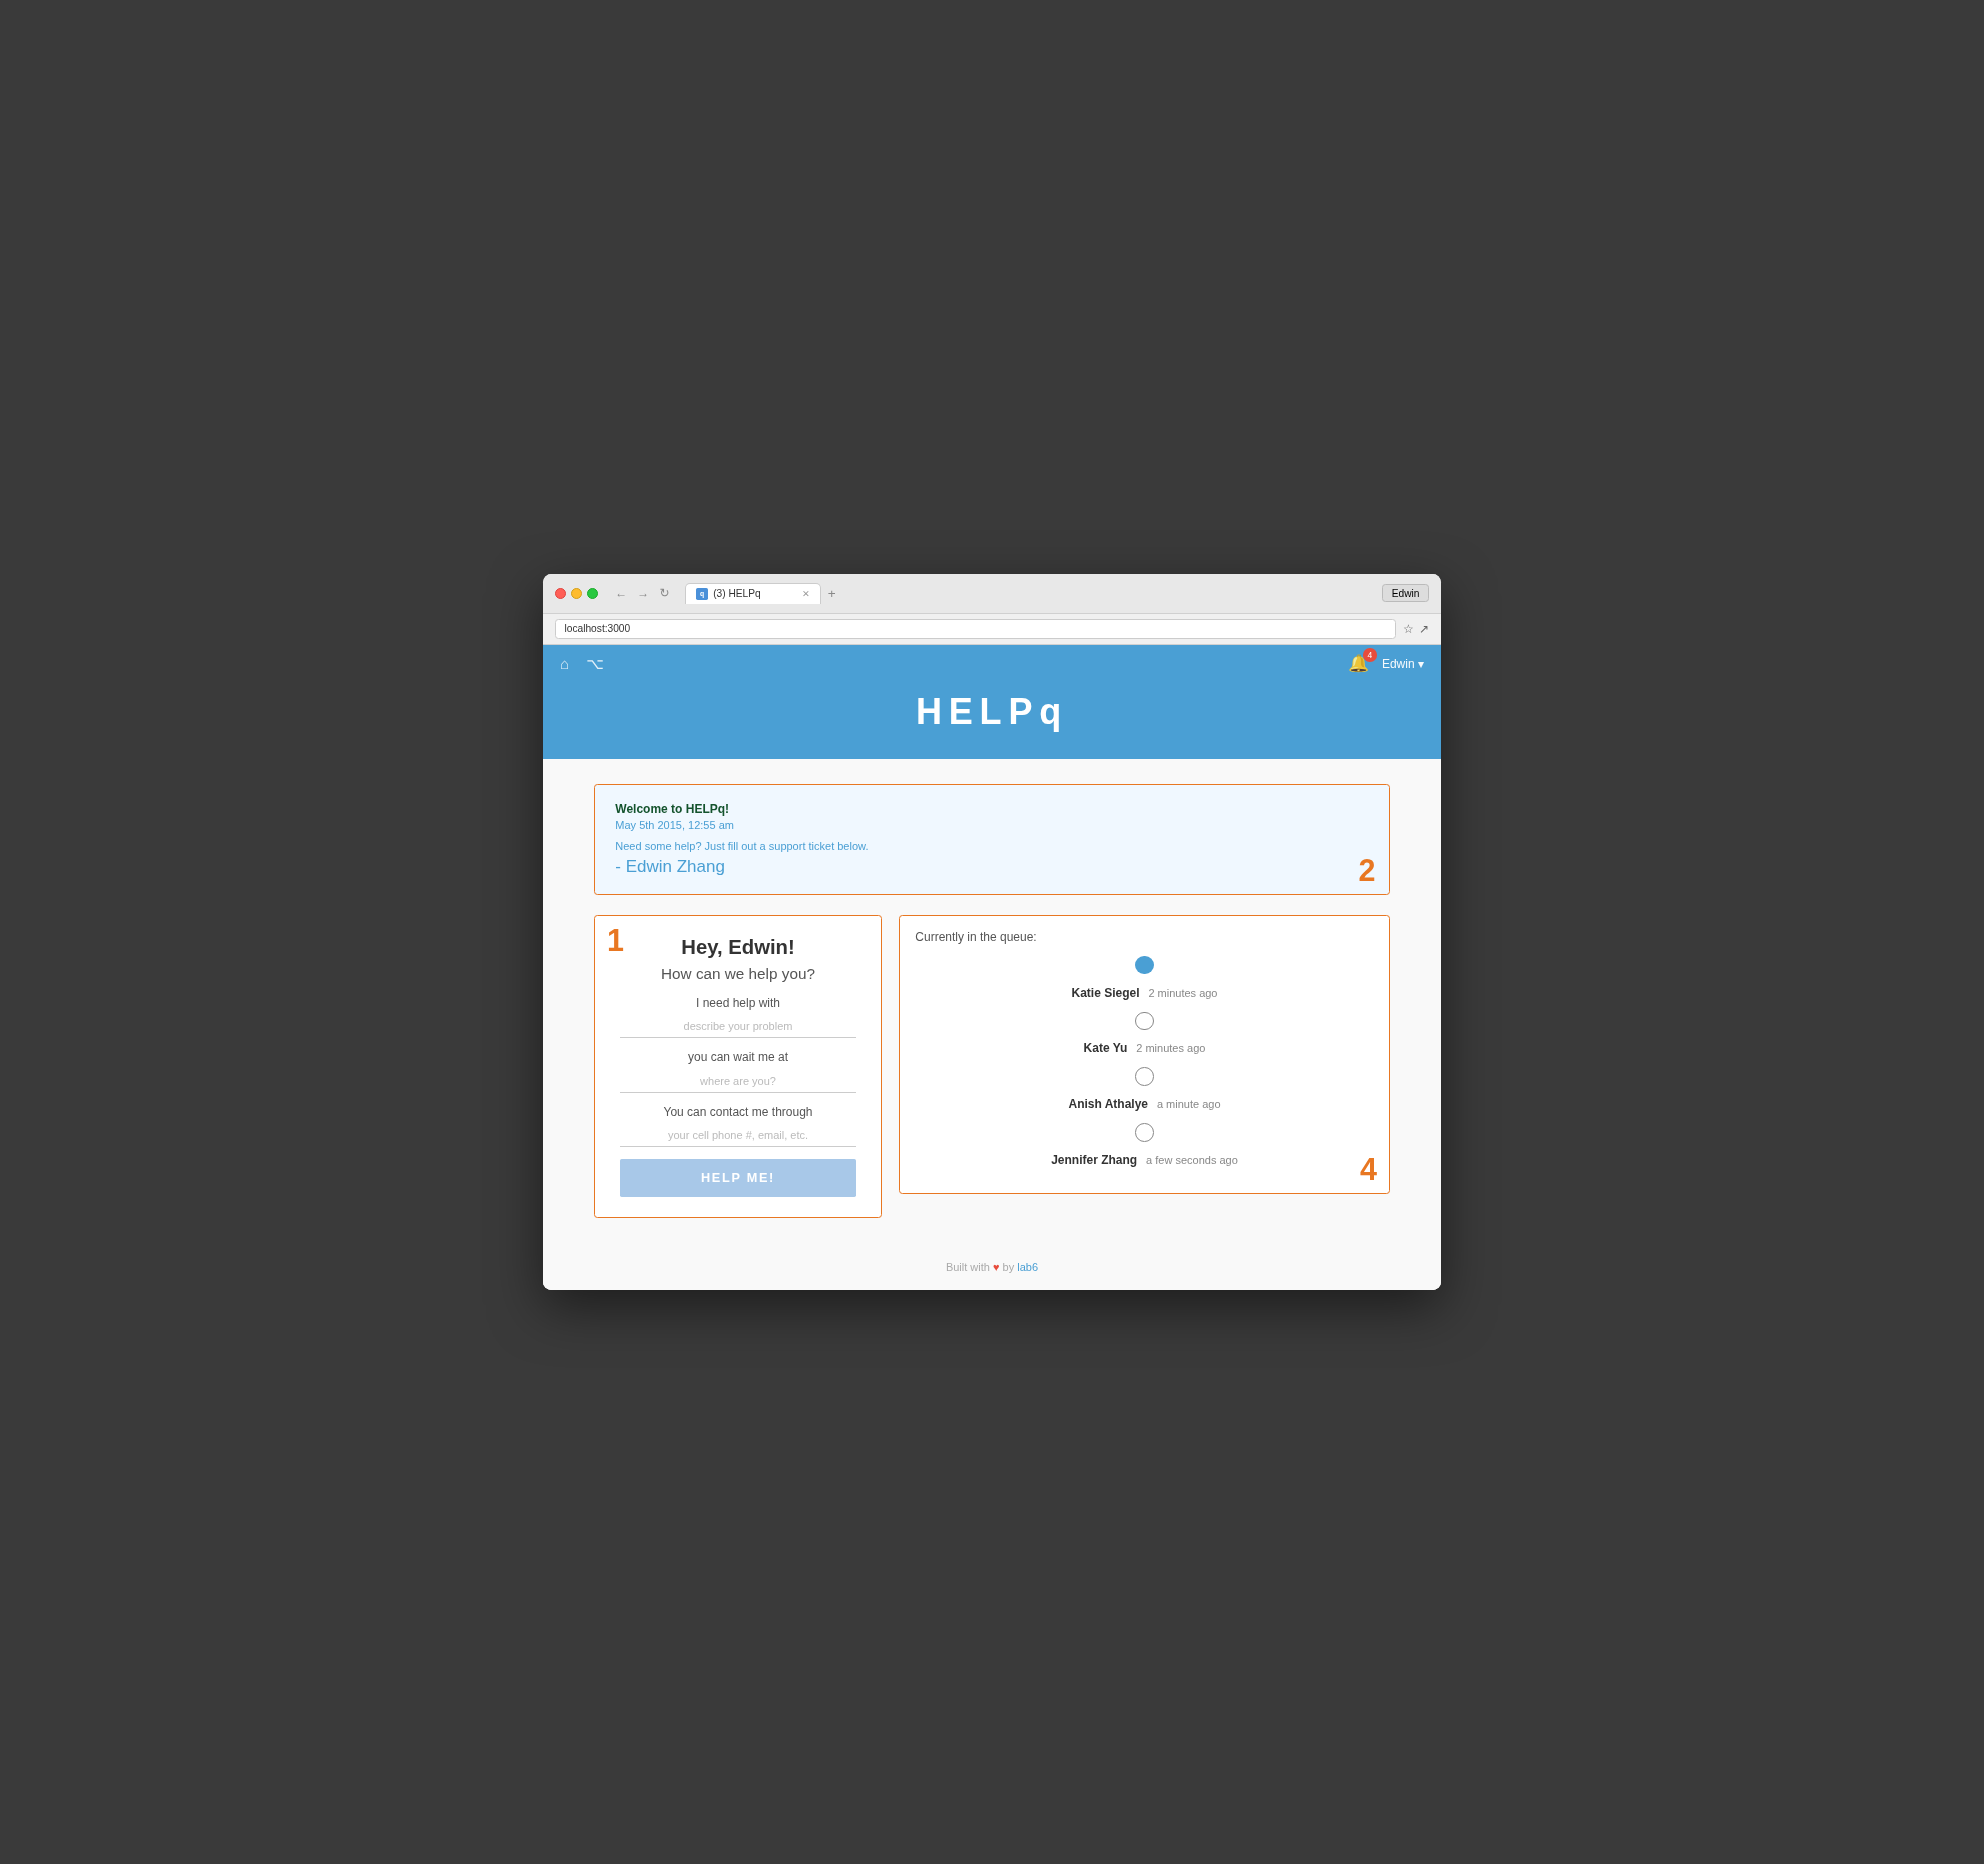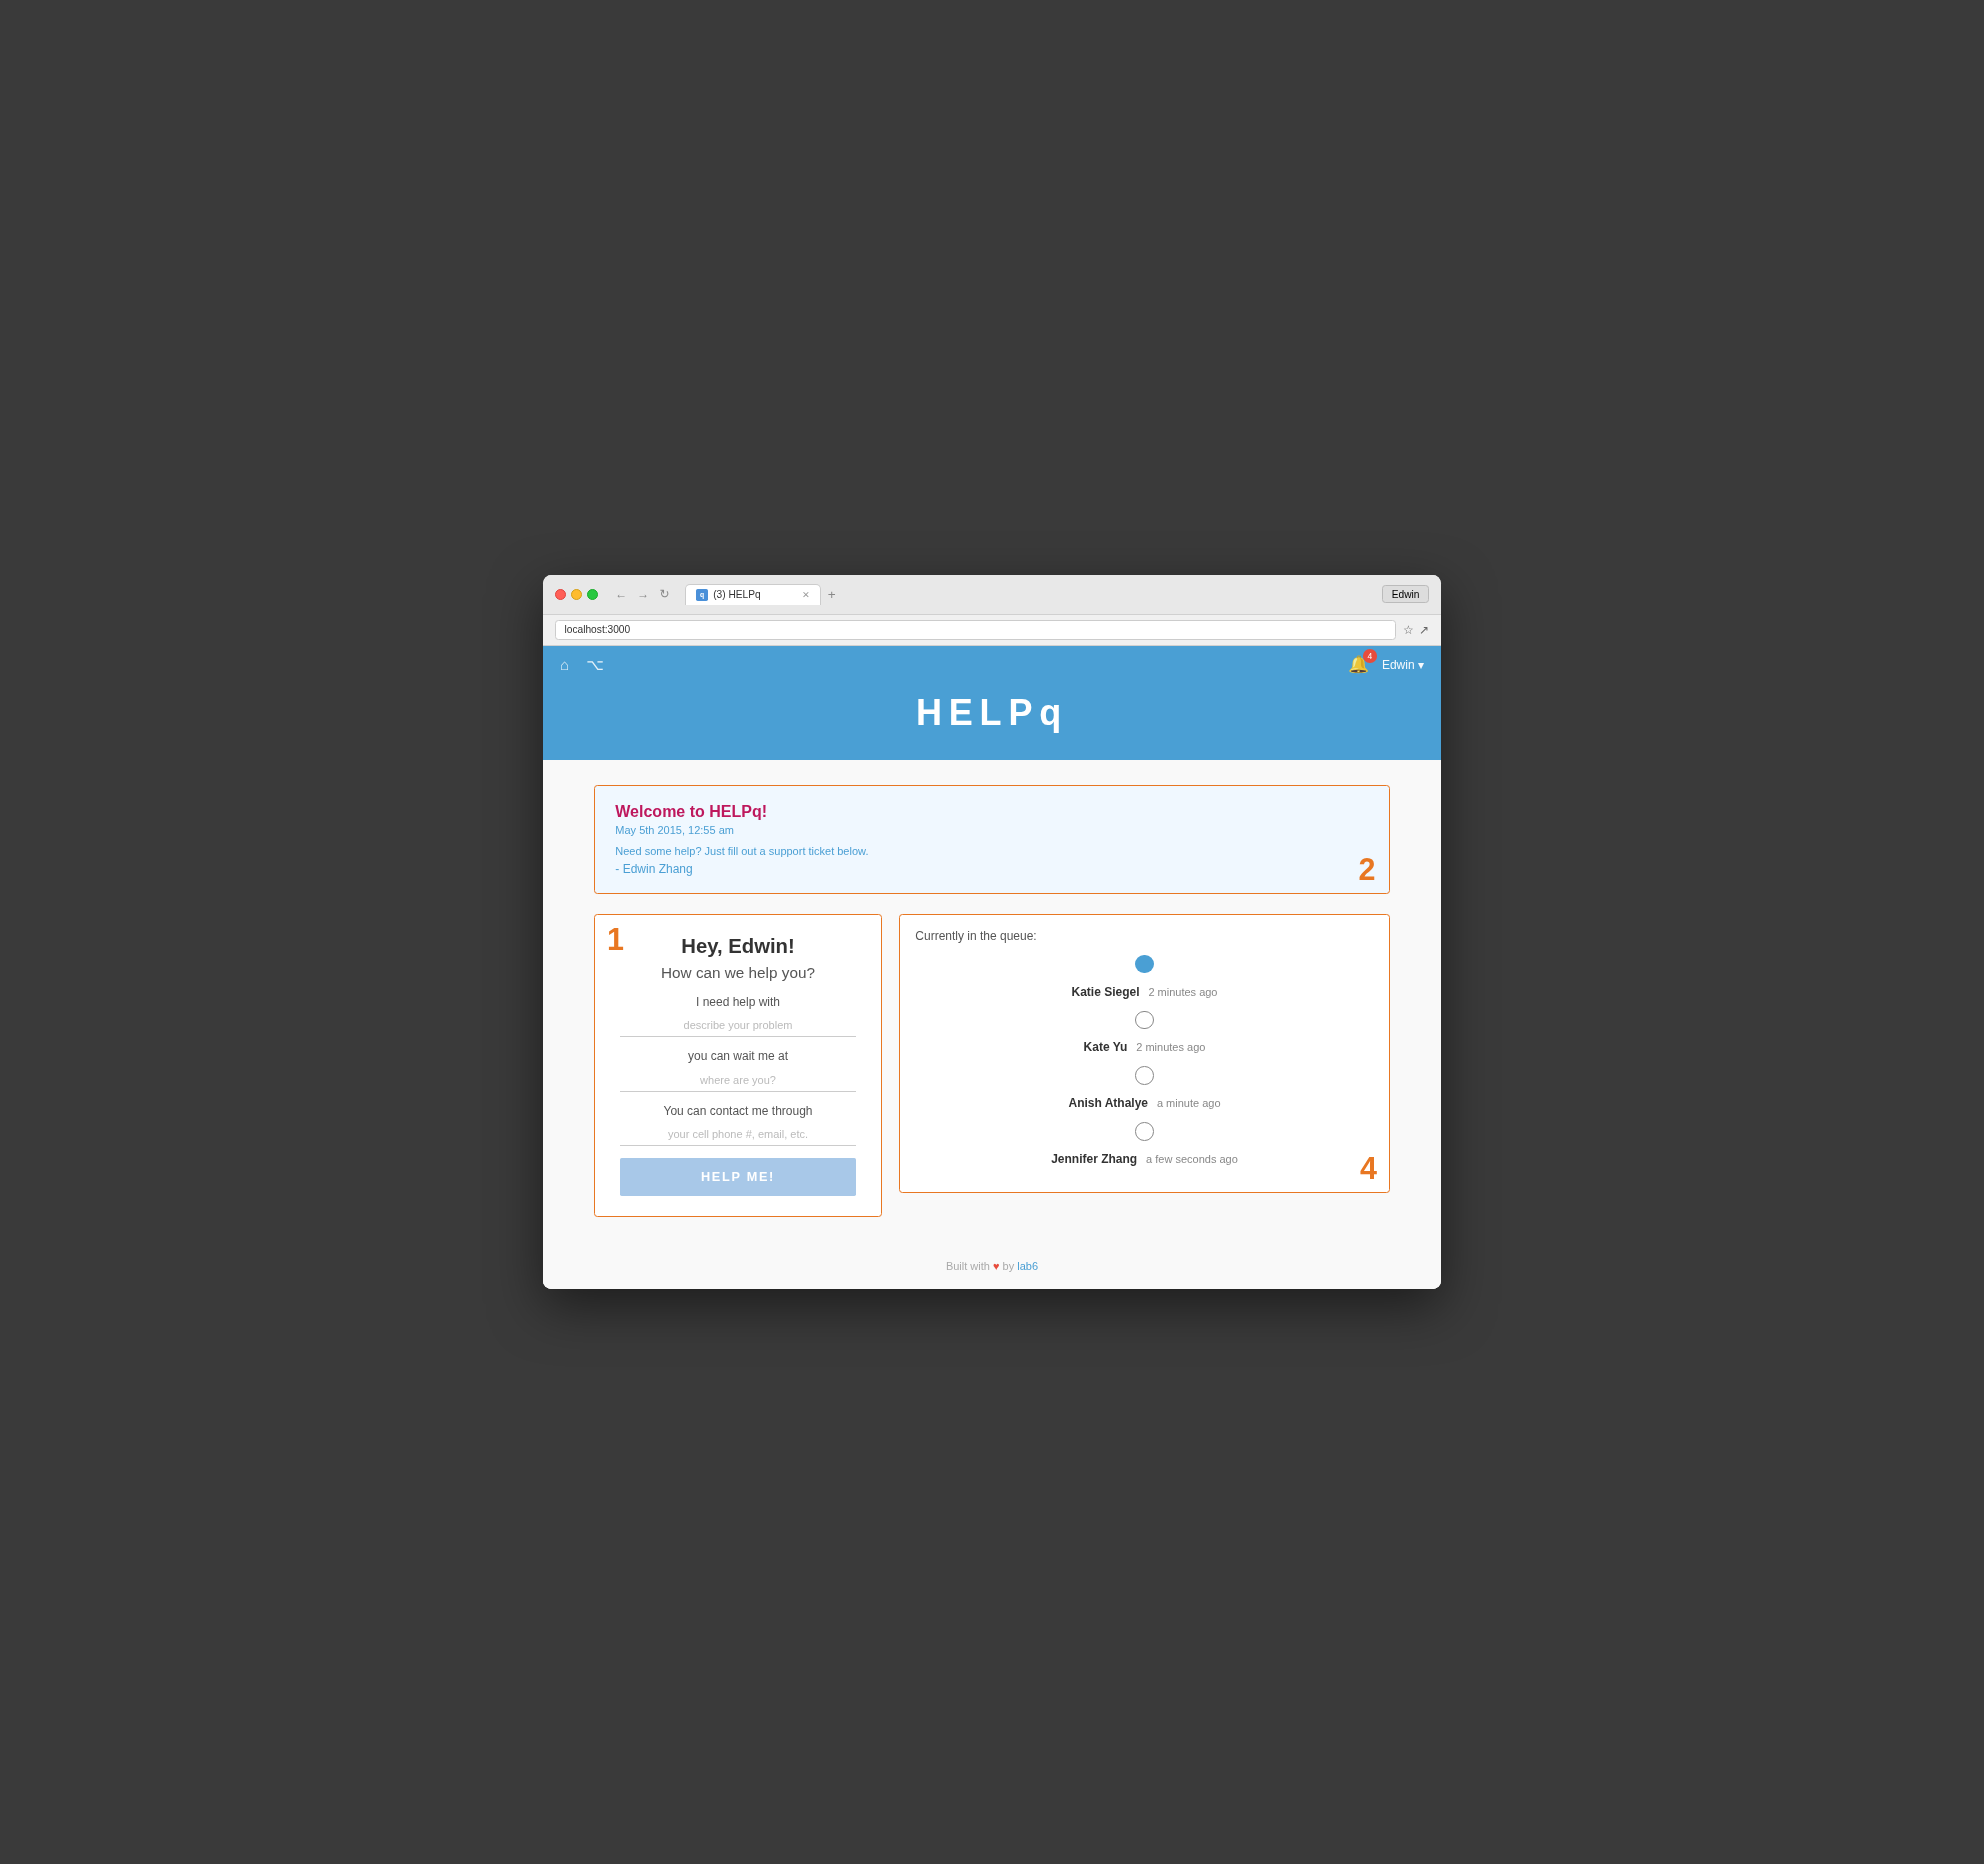--- a/index.html
+++ b/index.html
@@ -222,37 +222,37 @@
     
     .welcome-panel {
       border: 1.7px solid #e87722;
       border-radius: 3.4px;
       padding: 17px 20.3px;
       background: #f0f8ff;
       margin-bottom: 20.3px;
       position: relative;
     }
     .welcome-title {
-      font-size: 16px;
-      font-weight: 700;
-      color: #be185d;
+      font-size: 12px;
+      font-weight: 700;
+      color: #14532d;
       margin-bottom: 3.4px;
     }
     .welcome-date {
       font-size: 11px;
       color: #4a9fd4;
       margin-bottom: 8.5px;
     }
     .welcome-text {
       font-size: 11px;
       color: #4a9fd4;
       margin-bottom: 5.1px;
     }
     .welcome-author {
-      font-size: 12px;
+      font-size: 17px;
       color: #4a9fd4;
     }
     .panel-number {
       position: absolute;
       bottom: 8.5px;
       right: 13.6px;
       font-size: 30.5px;
       font-weight: 700;
       color: #e87722;
       line-height: 1;

